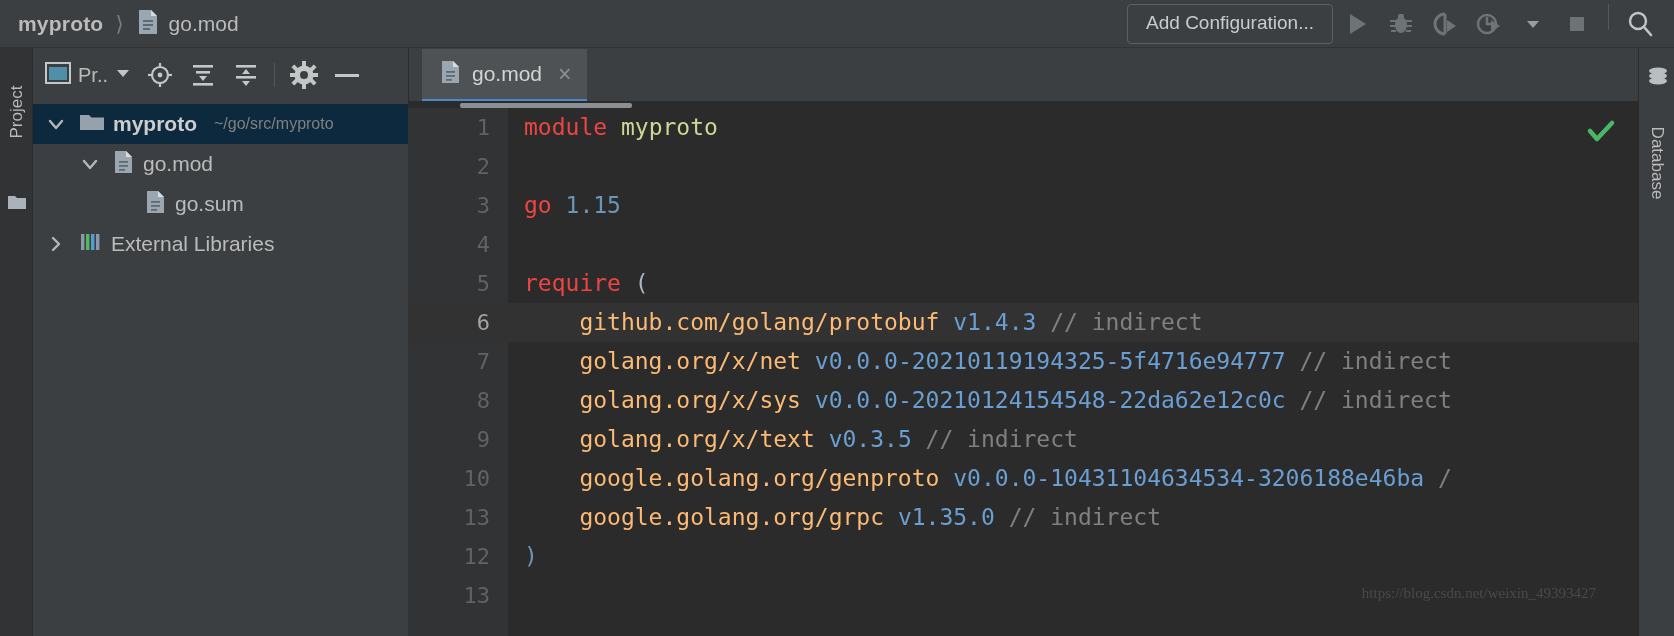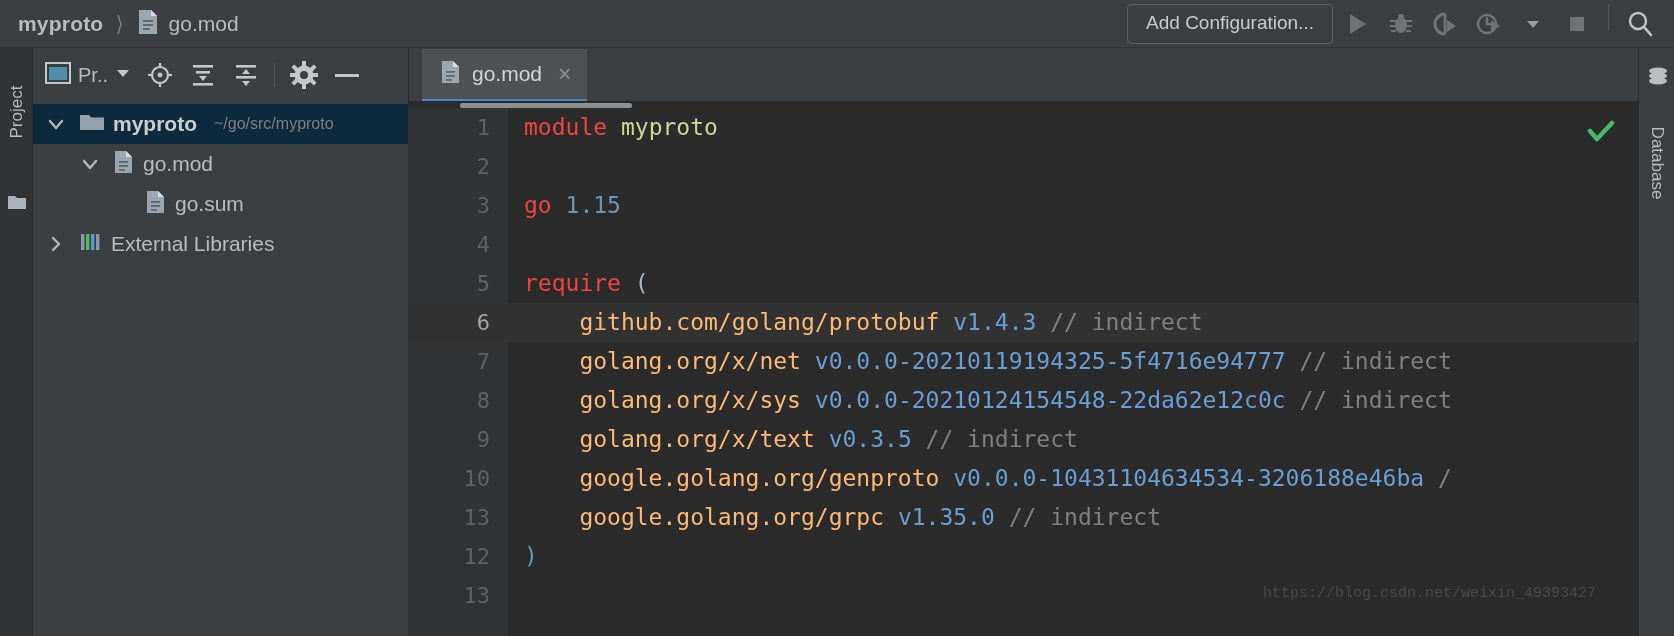--- a/index.html
+++ b/index.html
@@ -128,21 +128,21 @@
   .mod  { color:#ced894; }
   .path { color:#fdba74; }
   .num  { color:#6897bb; }
   .ver  { color:#6a9fd4;margin-top:24px; }
   .cmt  { color:#808080; }
   .punct{ color:#6897bb; }
 
   .checkmark { position:absolute; right:22px; top:16px; }
   .watermark {
     position:absolute; right:42px; bottom:34px;
-    color:#4a4a4a; font-size:15px; font-family:Liberation Mono, monospace;
+    color:#4a4a4a; font-size:15px; font-family:Liberation Serif, serif;
   }
   .vsep {
     position:absolute; left:0; top:0; width:1px; height:100%; background:#2b2b2b;
   }
 </style>
 </head>
 <body>
 
 <div id="app">
 

